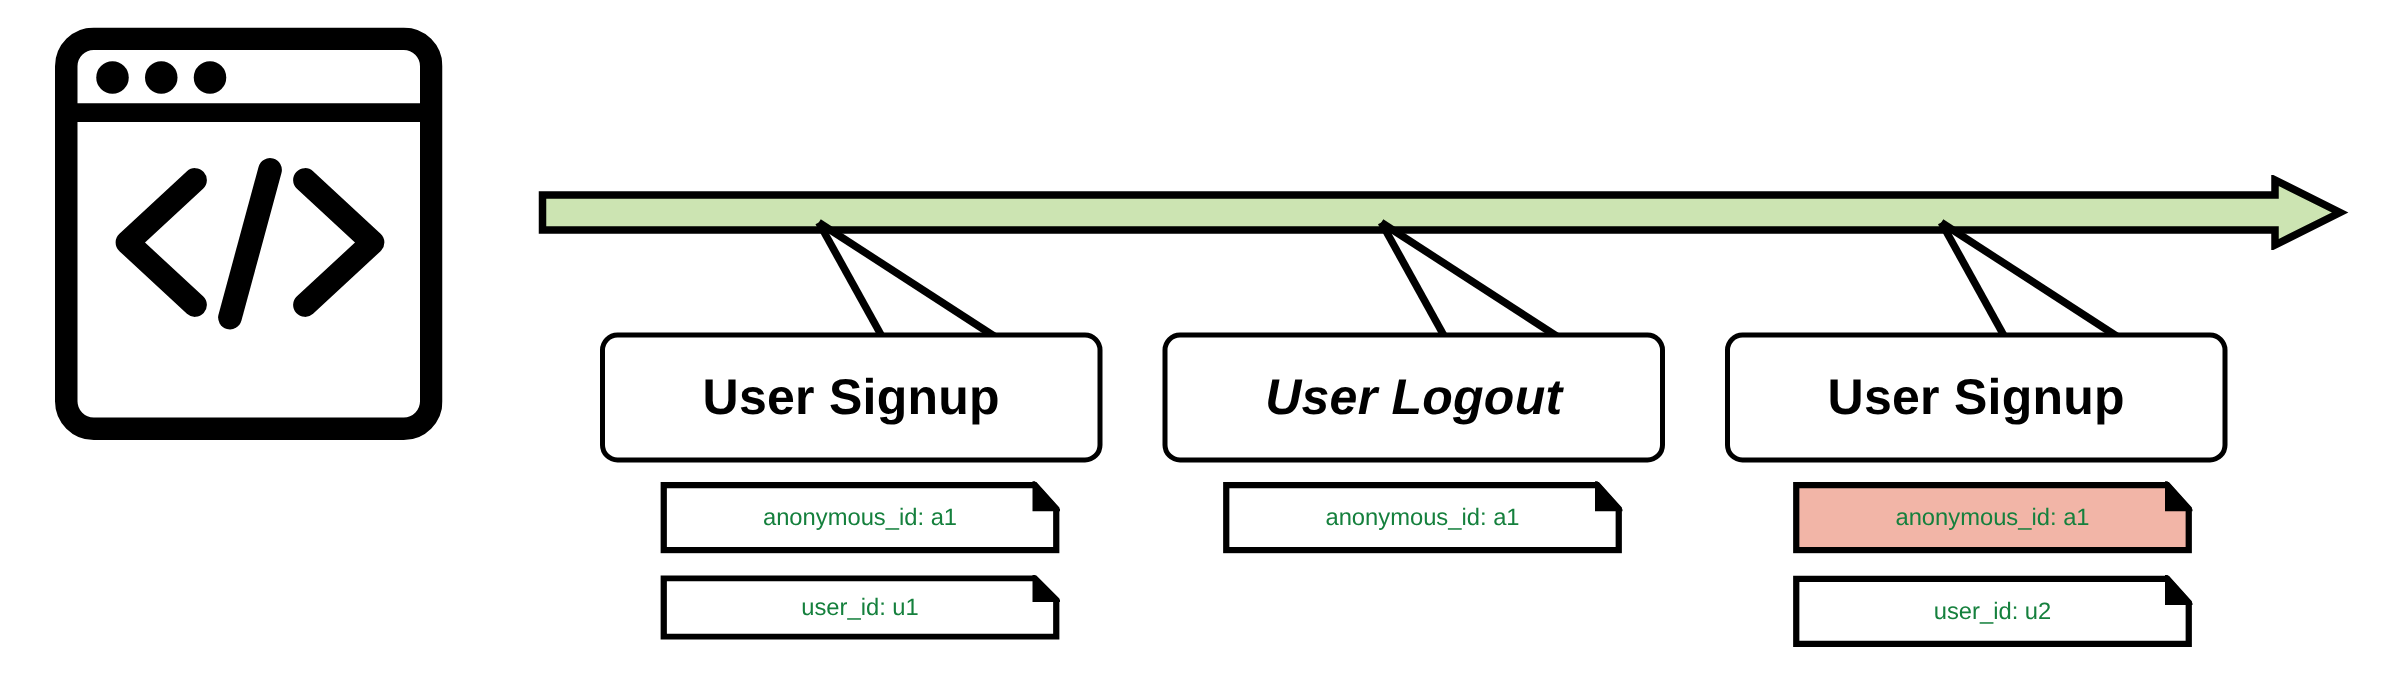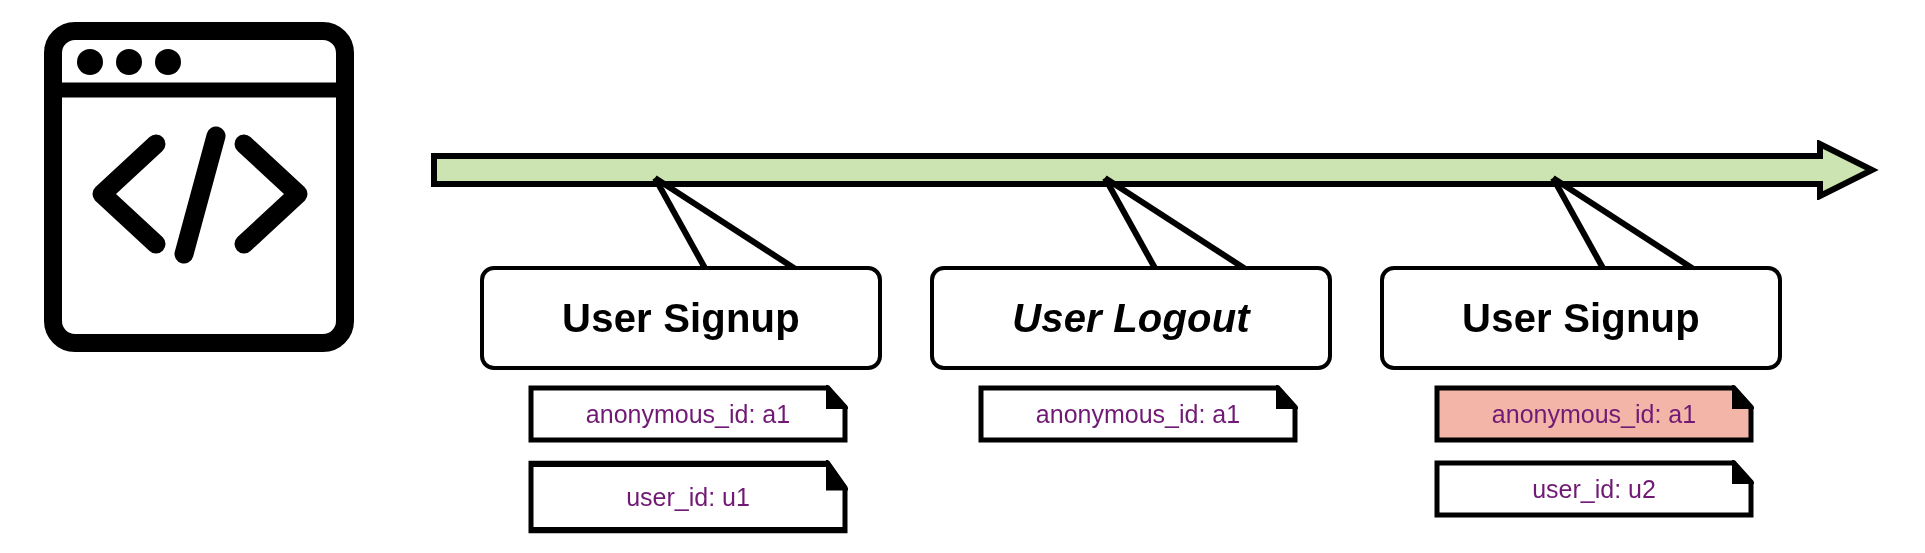--- a/index.html
+++ b/index.html
@@ -69,22 +69,22 @@
   .note-shape {
     position: absolute;
     left: 0;
     top: 0;
     width: 100%;
     height: 100%;
   }
   .note-label {
     position: relative;
     z-index: 2;
-    font-size: 25px;
-    color: #701a75;
+    font-size: 19px;
+    color: #15803d;
     line-height: 1;
     white-space: nowrap;
   }
   .connector {
     position: absolute;
     left: 0;
     top: 0;
     width: 1925px;
     height: 553px;
     pointer-events: none;
@@ -138,21 +138,21 @@
     </div>
 
     <div class="note" style="left:528px; top:385px; width:320px; height:58px;">
       <svg class="note-shape" viewBox="0 0 320 58" preserveAspectRatio="none">
         <polygon points="3,3 300,3 317,22 317,55 3,55" fill="#ffffff" stroke="#000000" stroke-width="5" stroke-linejoin="miter"></polygon>
         <polygon points="300,3 317,22 300,22" fill="#000000" stroke="#000000" stroke-width="4" stroke-linejoin="miter"></polygon>
       </svg>
       <span class="note-label">anonymous_id: a1</span>
     </div>
 
-    <div class="note" style="left:528px; top:460px; width:320px; height:74px;">
+    <div class="note" style="left:528px; top:460px; width:320px; height:52px;">
       <svg class="note-shape" viewBox="0 0 320 58" preserveAspectRatio="none">
         <polygon points="3,3 300,3 317,22 317,55 3,55" fill="#ffffff" stroke="#000000" stroke-width="5" stroke-linejoin="miter"></polygon>
         <polygon points="300,3 317,22 300,22" fill="#000000" stroke="#000000" stroke-width="4" stroke-linejoin="miter"></polygon>
       </svg>
       <span class="note-label">user_id: u1</span>
     </div>
   </div>
 
   <div class="event-group">
     <div class="event-box" style="left:930px; top:266px; width:402px; height:104px;font-style:italic;">

